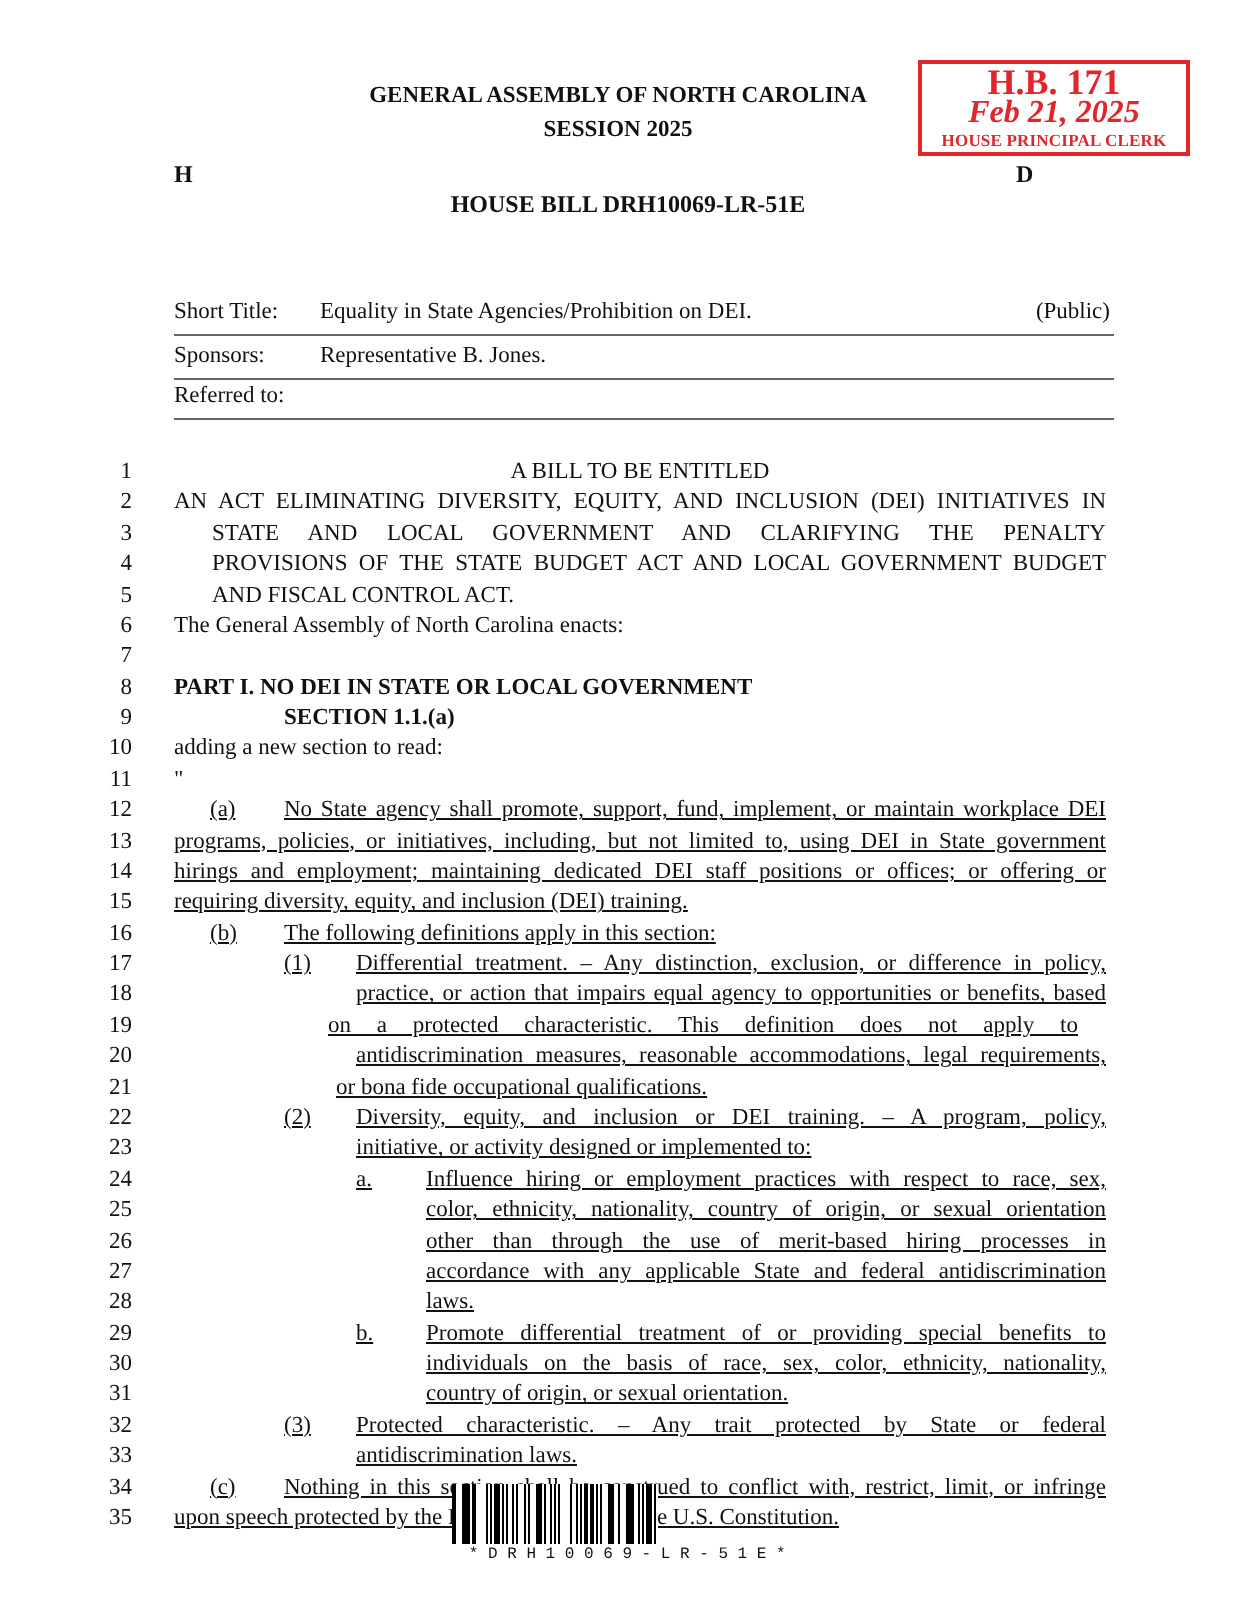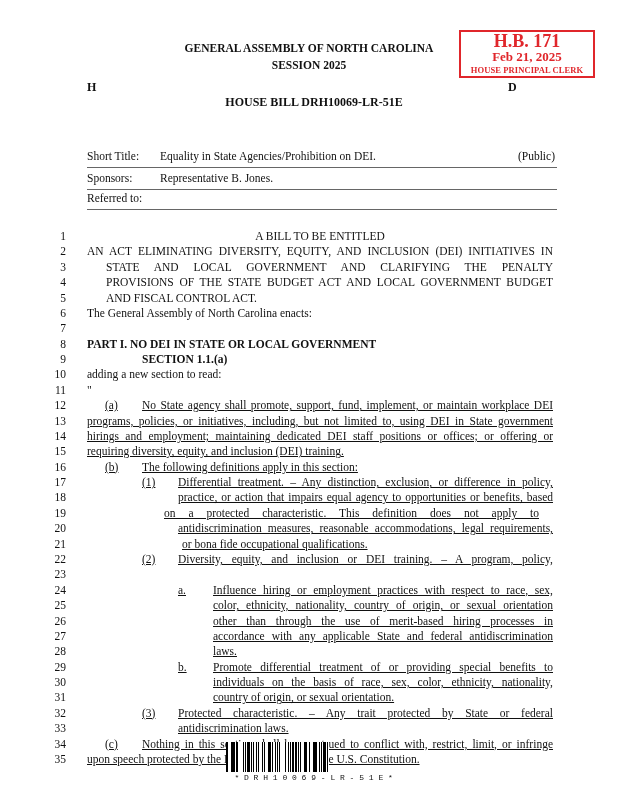--- a/index.html
+++ b/index.html
@@ -3,21 +3,21 @@
 <meta charset="utf-8">
 <style>
   html, body { margin: 0; padding: 0; background: #ffffff; }
   body { width: 618px; height: 800px; position: relative; overflow: hidden;
          font-family: "Liberation Serif", serif; color: #111; }
   .abs { position: absolute; }
   .hdr { font-weight: bold; font-size: 11.5px; text-align: center; left: 150px; width: 318px; }
   .stamp { left: 459px; top: 30px; width: 136px; height: 48px; border: 2px solid #e0262b;
            color: #e0262b; text-align: center; font-weight: bold; box-sizing: border-box; }
   .stamp .l1 { font-size: 18px; line-height: 17px; margin-top: 1px; }
-  .stamp .l2 { font-size: 13px; line-height: 14px; }
+  .stamp .l2 { font-size: 16px; line-height: 14px; font-style: italic; }
   .stamp .l3 { font-size: 8.5px; line-height: 12px; letter-spacing: 0.1px; }
   .marker { font-weight: bold; font-size: 12px; }
   .meta { left: 87px; width: 470px; font-size: 11.5px; }
   .meta-row { position: absolute; left: 0; width: 470px; height: 20px; border-bottom: 1px solid #666; }
   .meta-row .k { position: absolute; left: 0; top: 3px; }
   .meta-row .v { position: absolute; left: 73px; top: 3px; }
   .meta-row .r { position: absolute; right: 2px; top: 3px; }
   .ln { position: absolute; left: 0; width: 618px; height: 15.4px; font-size: 11.5px; line-height: 15px; }
   .ln .num { position: absolute; left: 40px; width: 26px; text-align: right; }
   .ln .txt { position: absolute; white-space: nowrap; }
@@ -139,29 +139,30 @@
     <div class="ln" style="top: 505.84px;">
       <span class="num">19</span>
       <span class="txt just u" style="left: 164px; width: 375px;">on a protected characteristic. This definition does not apply to</span>
     </div>
     <div class="ln" style="top: 521.22px;">
       <span class="num">20</span>
       <span class="txt just u" style="left: 178px; width: 375px;">antidiscrimination measures, reasonable accommodations, legal requirements,</span>
     </div>
     <div class="ln" style="top: 536.6px;">
       <span class="num">21</span>
-      <span class="txt u" style="left: 182px;">or bona fide occupational qualifications.</span>
+      <span class="txt u" style="left: 168px;">or bona fide occupational qualifications.</span>
     </div>
     <div class="ln" style="top: 551.98px;">
       <span class="num">22</span>
       <span class="txt u" style="left: 142px;">(2)</span>
       <span class="txt just u" style="left: 178px; width: 375px;">Diversity, equity, and inclusion or DEI training. – A program, policy,</span>
     </div>
     <div class="ln" style="top: 567.36px;">
       <span class="num">23</span>
+      <span class="txt u" style="left: 178px;">initiative, or activity designed or implemented to:</span>
     </div>
     <div class="ln" style="top: 582.74px;">
       <span class="num">24</span>
       <span class="txt u" style="left: 178px;">a.</span>
       <span class="txt just u" style="left: 213px; width: 340px;">Influence hiring or employment practices with respect to race, sex,</span>
     </div>
     <div class="ln" style="top: 598.12px;">
       <span class="num">25</span>
       <span class="txt just u" style="left: 213px; width: 340px;">color, ethnicity, nationality, country of origin, or sexual orientation</span>
     </div>

